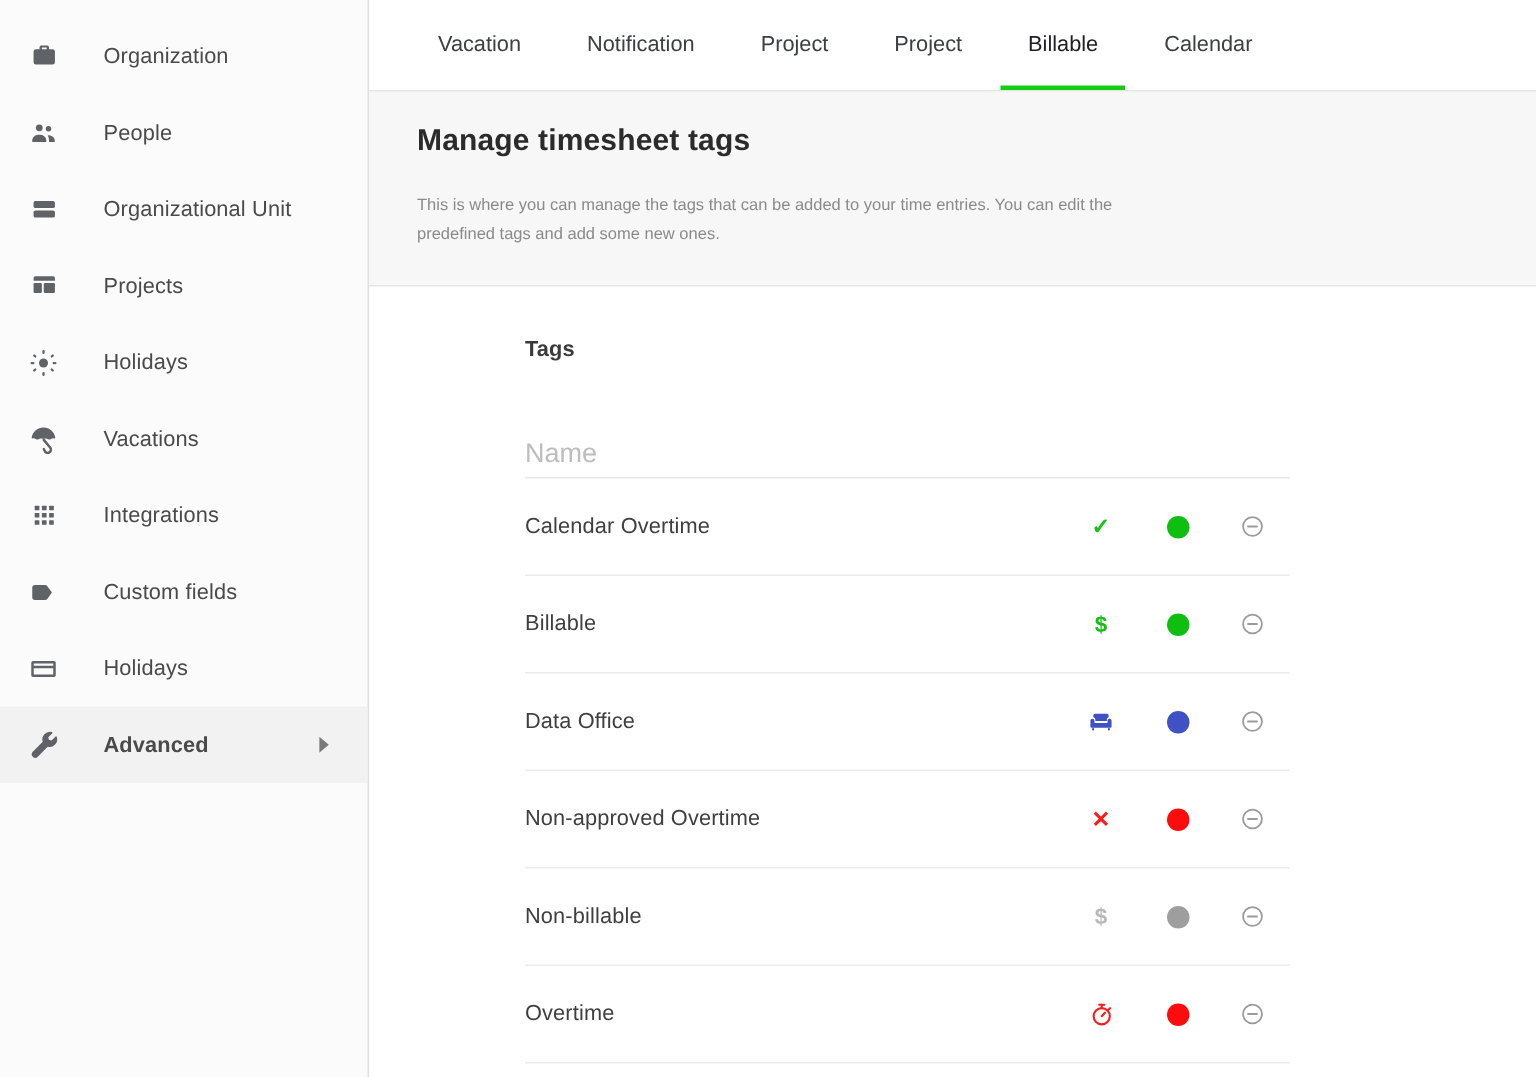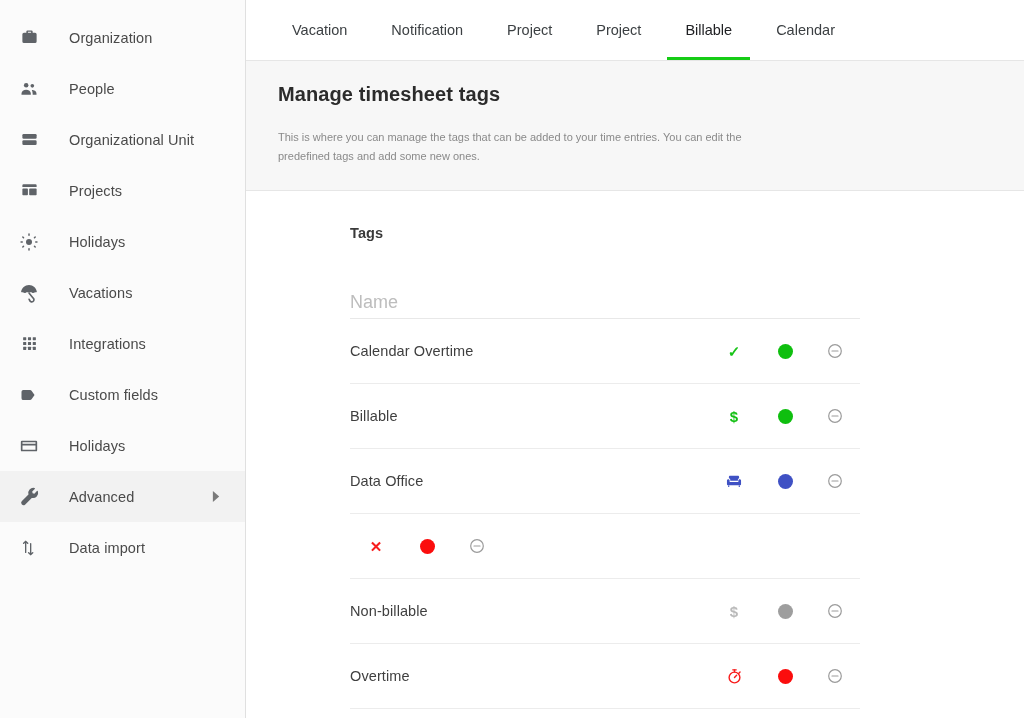--- a/index.html
+++ b/index.html
@@ -20,21 +20,21 @@
     flex: 0 0 246px;
     position: relative;
   }
   .nav-item {
     height: 51px;
     display: flex; align-items: center;
     padding-left: 14px; padding-right: 14px;
     cursor: pointer;
     position: relative;
   }
-  .nav-item.active { background: #f2f2f2; }
+  .nav-item.active { background: #f2f2f2; font-weight: bold; }
   .nav-ico {
     width: 30px; flex: 0 0 30px;
     display: flex; align-items: center; justify-content: center;
     color: #5f6368;
   }
   .nav-ico svg { display: block; }
   .nav-label {
     margin-left: 25px;
     font-size: 14.5px;
     color: #4a4a4a;
@@ -234,29 +234,20 @@
             <path d="M20.6 4.1a.7.7 0 0 0-1.15-.27l-2.9 2.9-2-.45-.45-2 2.9-2.9A.7.7 0 0 0 16.73.23a5.9 5.9 0 0 0-6.9 7.55L2.1 15.5a2.7 2.7 0 0 0 3.8 3.8l7.7-7.7a5.9 5.9 0 0 0 7-7.5z" transform="translate(1 2)"></path>
           </svg>
         </span>
         <span class="nav-label">Advanced</span>
         <span class="nav-chevron">
           <svg width="9" height="11" viewBox="0 0 10 12" fill="#7a7a7a">
             <path d="M1 0l7 6-7 6z"></path>
           </svg>
         </span>
       </div>
-      <div class="nav-item">
-        <span class="nav-ico">
-          <svg width="20" height="20" viewBox="0 0 24 24" fill="#5f6368">
-            <path d="M8.6 3.2a.8.8 0 0 1 .8 0l2.6 2.5a.8.8 0 1 1-1.1 1.15L9.8 5.9v11.4a.8.8 0 1 1-1.6 0V5.9L7.1 6.85A.8.8 0 1 1 6 5.7l2.6-2.5z" transform="translate(-1 0)"></path>
-            <path d="M15.4 20.8a.8.8 0 0 1-.8 0L12 18.3a.8.8 0 1 1 1.1-1.15l1.1.95V6.7a.8.8 0 1 1 1.6 0v11.4l1.1-.95A.8.8 0 1 1 18 18.3l-2.6 2.5z" transform="translate(-1 0)"></path>
-          </svg>
-        </span>
-        <span class="nav-label">Data import</span>
-      </div>
     </nav>
 
   <div id="main">
 
     <div id="tabbar">
         <div class="tab">
           <span>Vacation</span>
         </div>
         <div class="tab">
           <span>Notification</span>
@@ -334,20 +325,21 @@
                 <span class="dot-c" style="background:#3f51c4"></span>
               </div>
               <div class="cell rm">
                 <svg width="18" height="18" viewBox="0 0 24 24" fill="none" stroke="#9b9b9b" stroke-width="1.6">
                   <circle cx="12" cy="12" r="8.4"></circle>
                   <path d="M8 12h8" stroke-linecap="round"></path>
                 </svg>
               </div>
             </div>
             <div class="row">
+              <div class="row-name">Non-approved Overtime</div>
               <div class="cell ico">
                 <span class="glyph" style="color:#f81d1d">✕</span>
               </div>
               <div class="cell dot">
                 <span class="dot-c" style="background:#fb0d0d"></span>
               </div>
               <div class="cell rm">
                 <svg width="18" height="18" viewBox="0 0 24 24" fill="none" stroke="#9b9b9b" stroke-width="1.6">
                   <circle cx="12" cy="12" r="8.4"></circle>
                   <path d="M8 12h8" stroke-linecap="round"></path>

